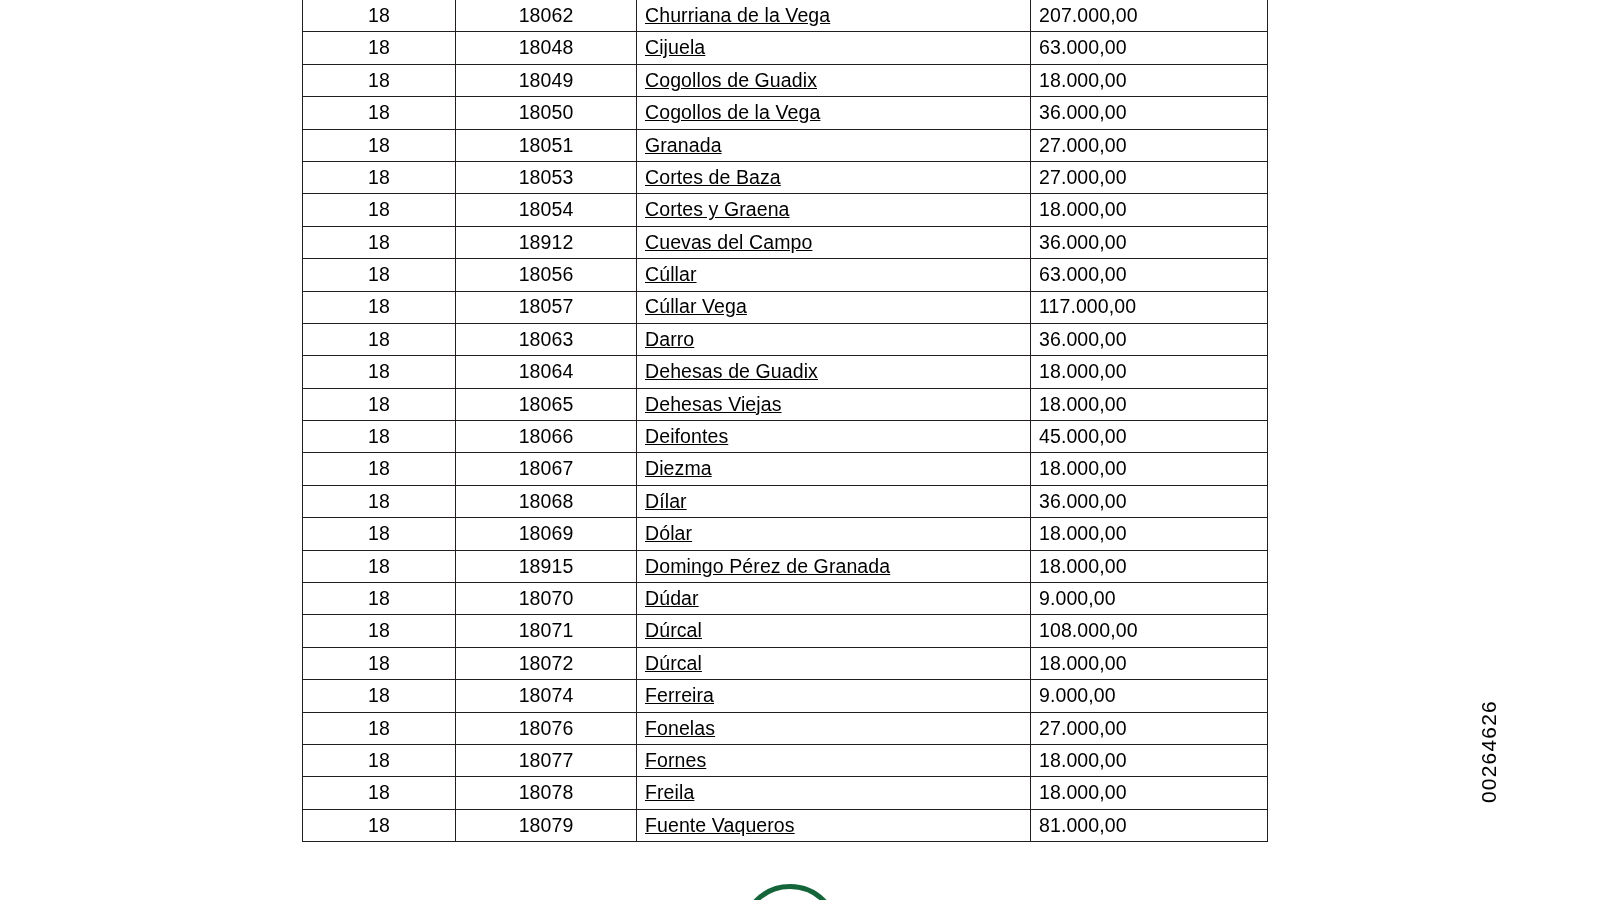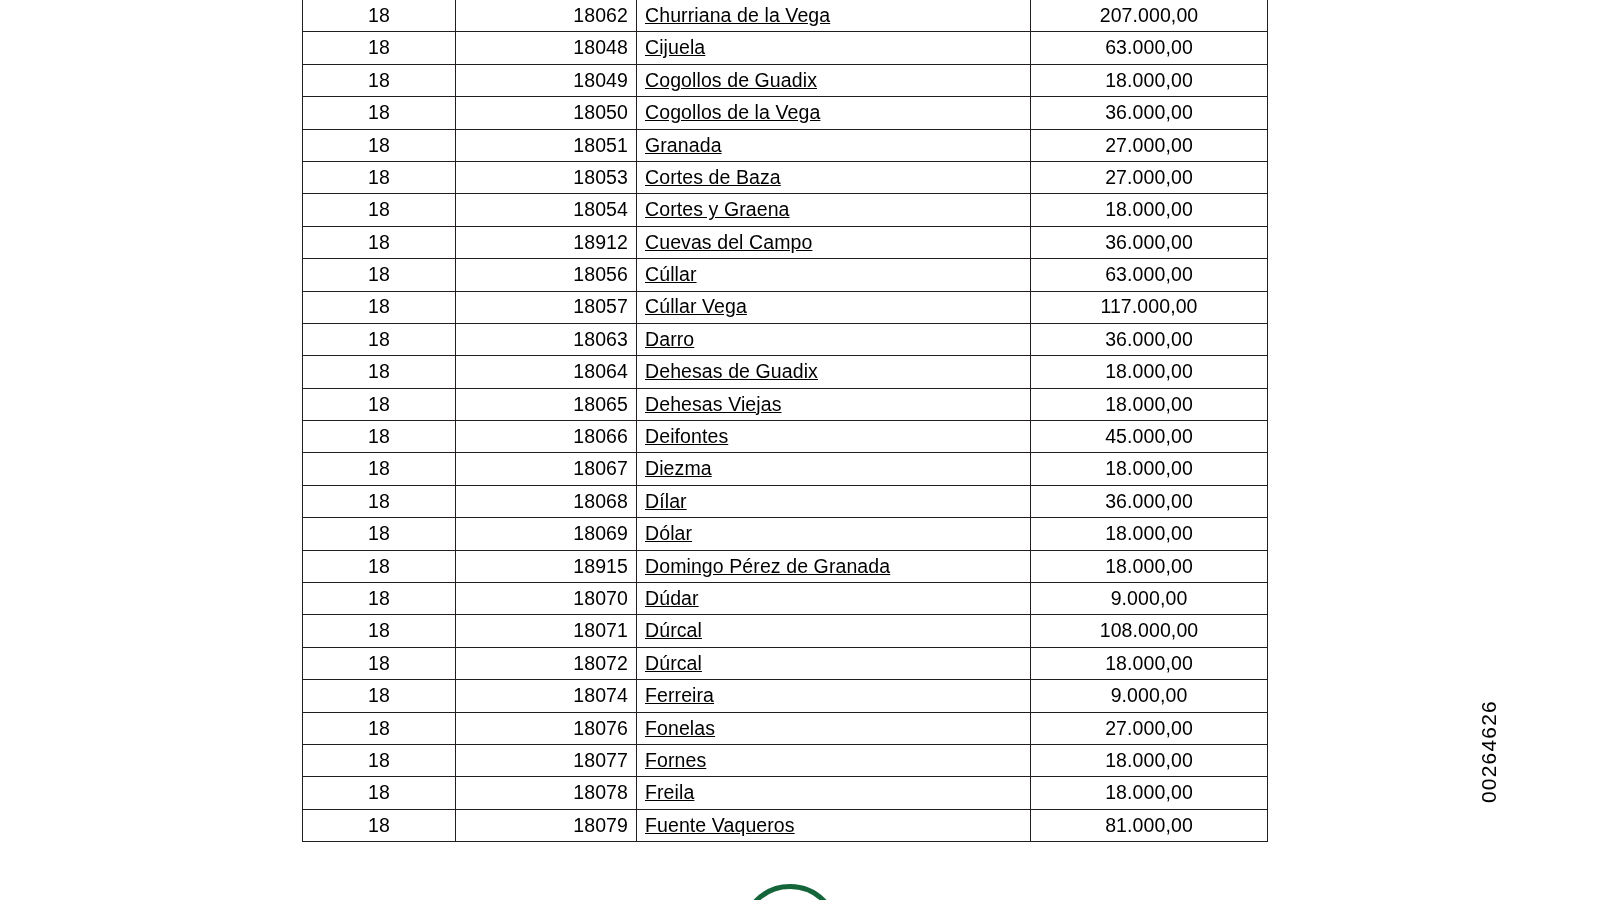--- a/index.html
+++ b/index.html
@@ -48,23 +48,23 @@
     letter-spacing: 0.1px;
   }
 
   
   col.c-province     { width: 153px; }
   col.c-code         { width: 181px; }
   col.c-municipality { width: 394px; }
   col.c-amount       { width: 237px; }
 
   td.cell-province     { text-align: center; }
-  td.cell-code         { text-align: right; }
+  td.cell-code         { text-align: center; }
   td.cell-municipality { text-align: left;  padding-left: 11px; text-decoration: underline; }
-  td.cell-amount       { text-align: center; padding-right: 21px; }
+  td.cell-amount       { text-align: left; padding-right: 21px; }
 
   
   #document-reference {
     position: absolute;
     left: 1477px;
     top: 700px;
     font-size: 21px;
     font-weight: 400;
     letter-spacing: 1.2px;
     writing-mode: vertical-rl;

